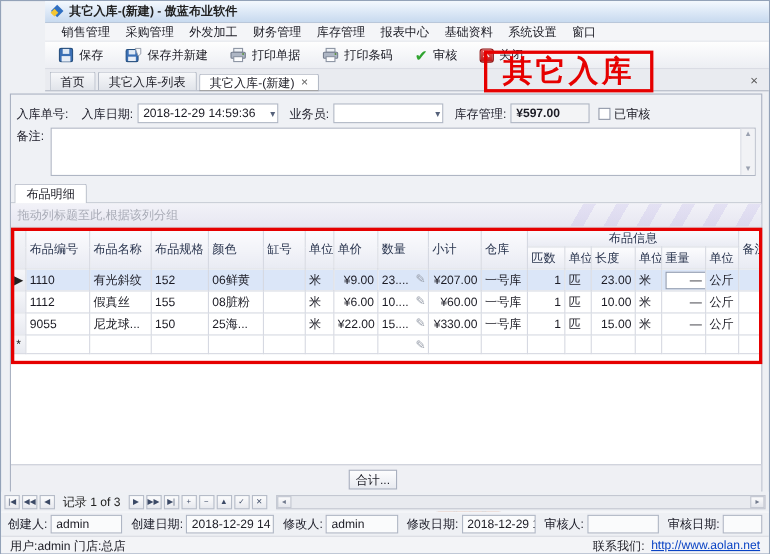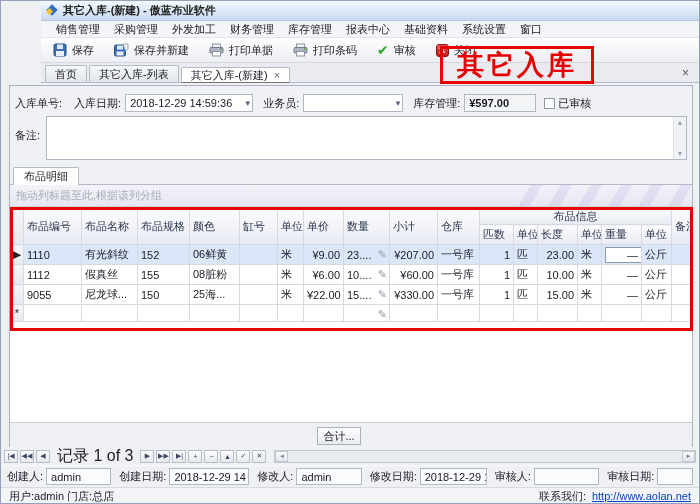--- a/index.html
+++ b/index.html
@@ -35,21 +35,21 @@
   .doc-panel{position:absolute;left:8px;top:84px;width:684px;height:362px;border:1px solid #aab2c2;background:#eff1f5;}
   .form-row{position:absolute;left:0;top:8px;width:100%;display:flex;align-items:center;gap:4px;padding:0 5px;white-space:nowrap;}
   .flabel{color:#1c1c28;}
   .tbox{height:18px;border:1px solid #afb6c4;background:#fff;display:flex;align-items:center;padding:0 4px;overflow:hidden;}
   .combo{position:relative;padding-right:14px;}
   .combo .arrow{position:absolute;right:2px;top:3px;color:#55617a;font-size:9px;}
   .readonly{background:#f3f4f6;}
   .chk{display:flex;align-items:center;gap:3px;}
   .chk .box{width:11px;height:11px;border:1px solid #8f97a8;background:#fff;}
   .remark-row{position:absolute;left:0;top:30px;width:100%;display:flex;padding:0 5px;gap:6px;}
-  .remark-label{margin-top:12px;}
+  .remark-label{margin-top:0;}
   .remark-area{position:relative;flex:1;height:44px;border:1px solid #afb6c4;background:#fff;}
   .vscroll{position:absolute;right:0;top:0;width:13px;height:100%;background:#f1f2f5;border-left:1px solid #dcdfe6;display:flex;flex-direction:column;justify-content:space-between;align-items:center;font-size:7px;color:#9aa1b0;padding:2px 0;}
 
   
   .detail-tabstrip{position:absolute;left:0;top:79px;width:100%;height:20px;display:flex;align-items:flex-end;padding:0 3px;border-bottom:1px solid #b4bac6;}
   .detail-tab{height:18px;display:flex;align-items:center;padding:0 10px;border:1px solid #b4bac6;border-bottom:none;border-radius:2px 2px 0 0;background:#fff;margin-bottom:-1px;}
 
   
   .grid{position:absolute;left:0;top:99px;width:100%;height:263px;background:#fff;}
   .groupby{height:22px;background:linear-gradient(#f2f2f8,#e7e7f1);border-bottom:1px solid #cfd2dc;display:flex;align-items:center;padding:0 6px;color:#a8abb6;position:relative;overflow:hidden;}
@@ -69,21 +69,21 @@
   td.wt.editor span{display:inline-block;min-width:40px;border:1px solid #8e99ae;background:#fff;text-align:right;padding:0 6px 0 2px;height:16px;line-height:15px;}
   tr.new-row td{height:17px;}
 
   .grid-footer{position:absolute;left:0;bottom:0;width:100%;height:26px;background:#eff0f4;border-top:1px solid #c9ccd6;}
   .sum-btn{position:absolute;left:307px;top:4px;width:44px;height:18px;border:1px solid #a9b0bf;background:linear-gradient(#fdfdfe,#e8eaf0);display:flex;align-items:center;justify-content:center;cursor:pointer;}
   .sum-box{position:absolute;left:387px;top:4px;width:58px;height:18px;border:1px solid #a9b0bf;background:#c2410c;display:flex;align-items:center;justify-content:center;margin-top:32px;}
 
   
   .navigator{position:absolute;left:0;top:446px;width:100%;height:18px;background:#eef0f4;display:flex;align-items:center;gap:2px;padding:0 3px;}
   .navbtn{width:14px;height:13px;border:1px solid #b6bcc8;background:linear-gradient(#fcfcfd,#e7e9ee);display:inline-flex;align-items:center;justify-content:center;font-size:7px;color:#3c4burn;color:#3c4a66;cursor:pointer;flex:0 0 auto;}
-  .rec-text{padding:0 5px;font-size:16px;color:#222;}
+  .rec-text{padding:0 5px;font-size:11px;color:#222;}
   .hscroll{flex:1;height:13px;margin-left:6px;border:1px solid #c3c7d1;background:#e8eaef;display:flex;align-items:center;justify-content:space-between;padding:0;}
   .hscroll .sbtn{width:13px;height:11px;display:flex;align-items:center;justify-content:center;font-size:7px;color:#717a8d;background:linear-gradient(#fbfbfc,#e4e6ec);border:1px solid #c3c7d1;}
 
   
   .audit-row{position:absolute;left:0;top:464px;width:100%;height:22px;background:#eef0f4;display:flex;align-items:center;gap:3px;padding:0 6px;white-space:nowrap;border-top:1px solid #f8f9fb;}
   .audit-row .tbox{height:17px;background:#fafbfc;}
 
   
   .statusbar{position:absolute;left:0;top:486px;width:100%;height:17px;background:#f3f4f7;border-top:1px solid #d7dae0;display:flex;align-items:center;padding:0 8px;}
   .status-right{margin-left:auto;display:flex;align-items:center;gap:6px;}

